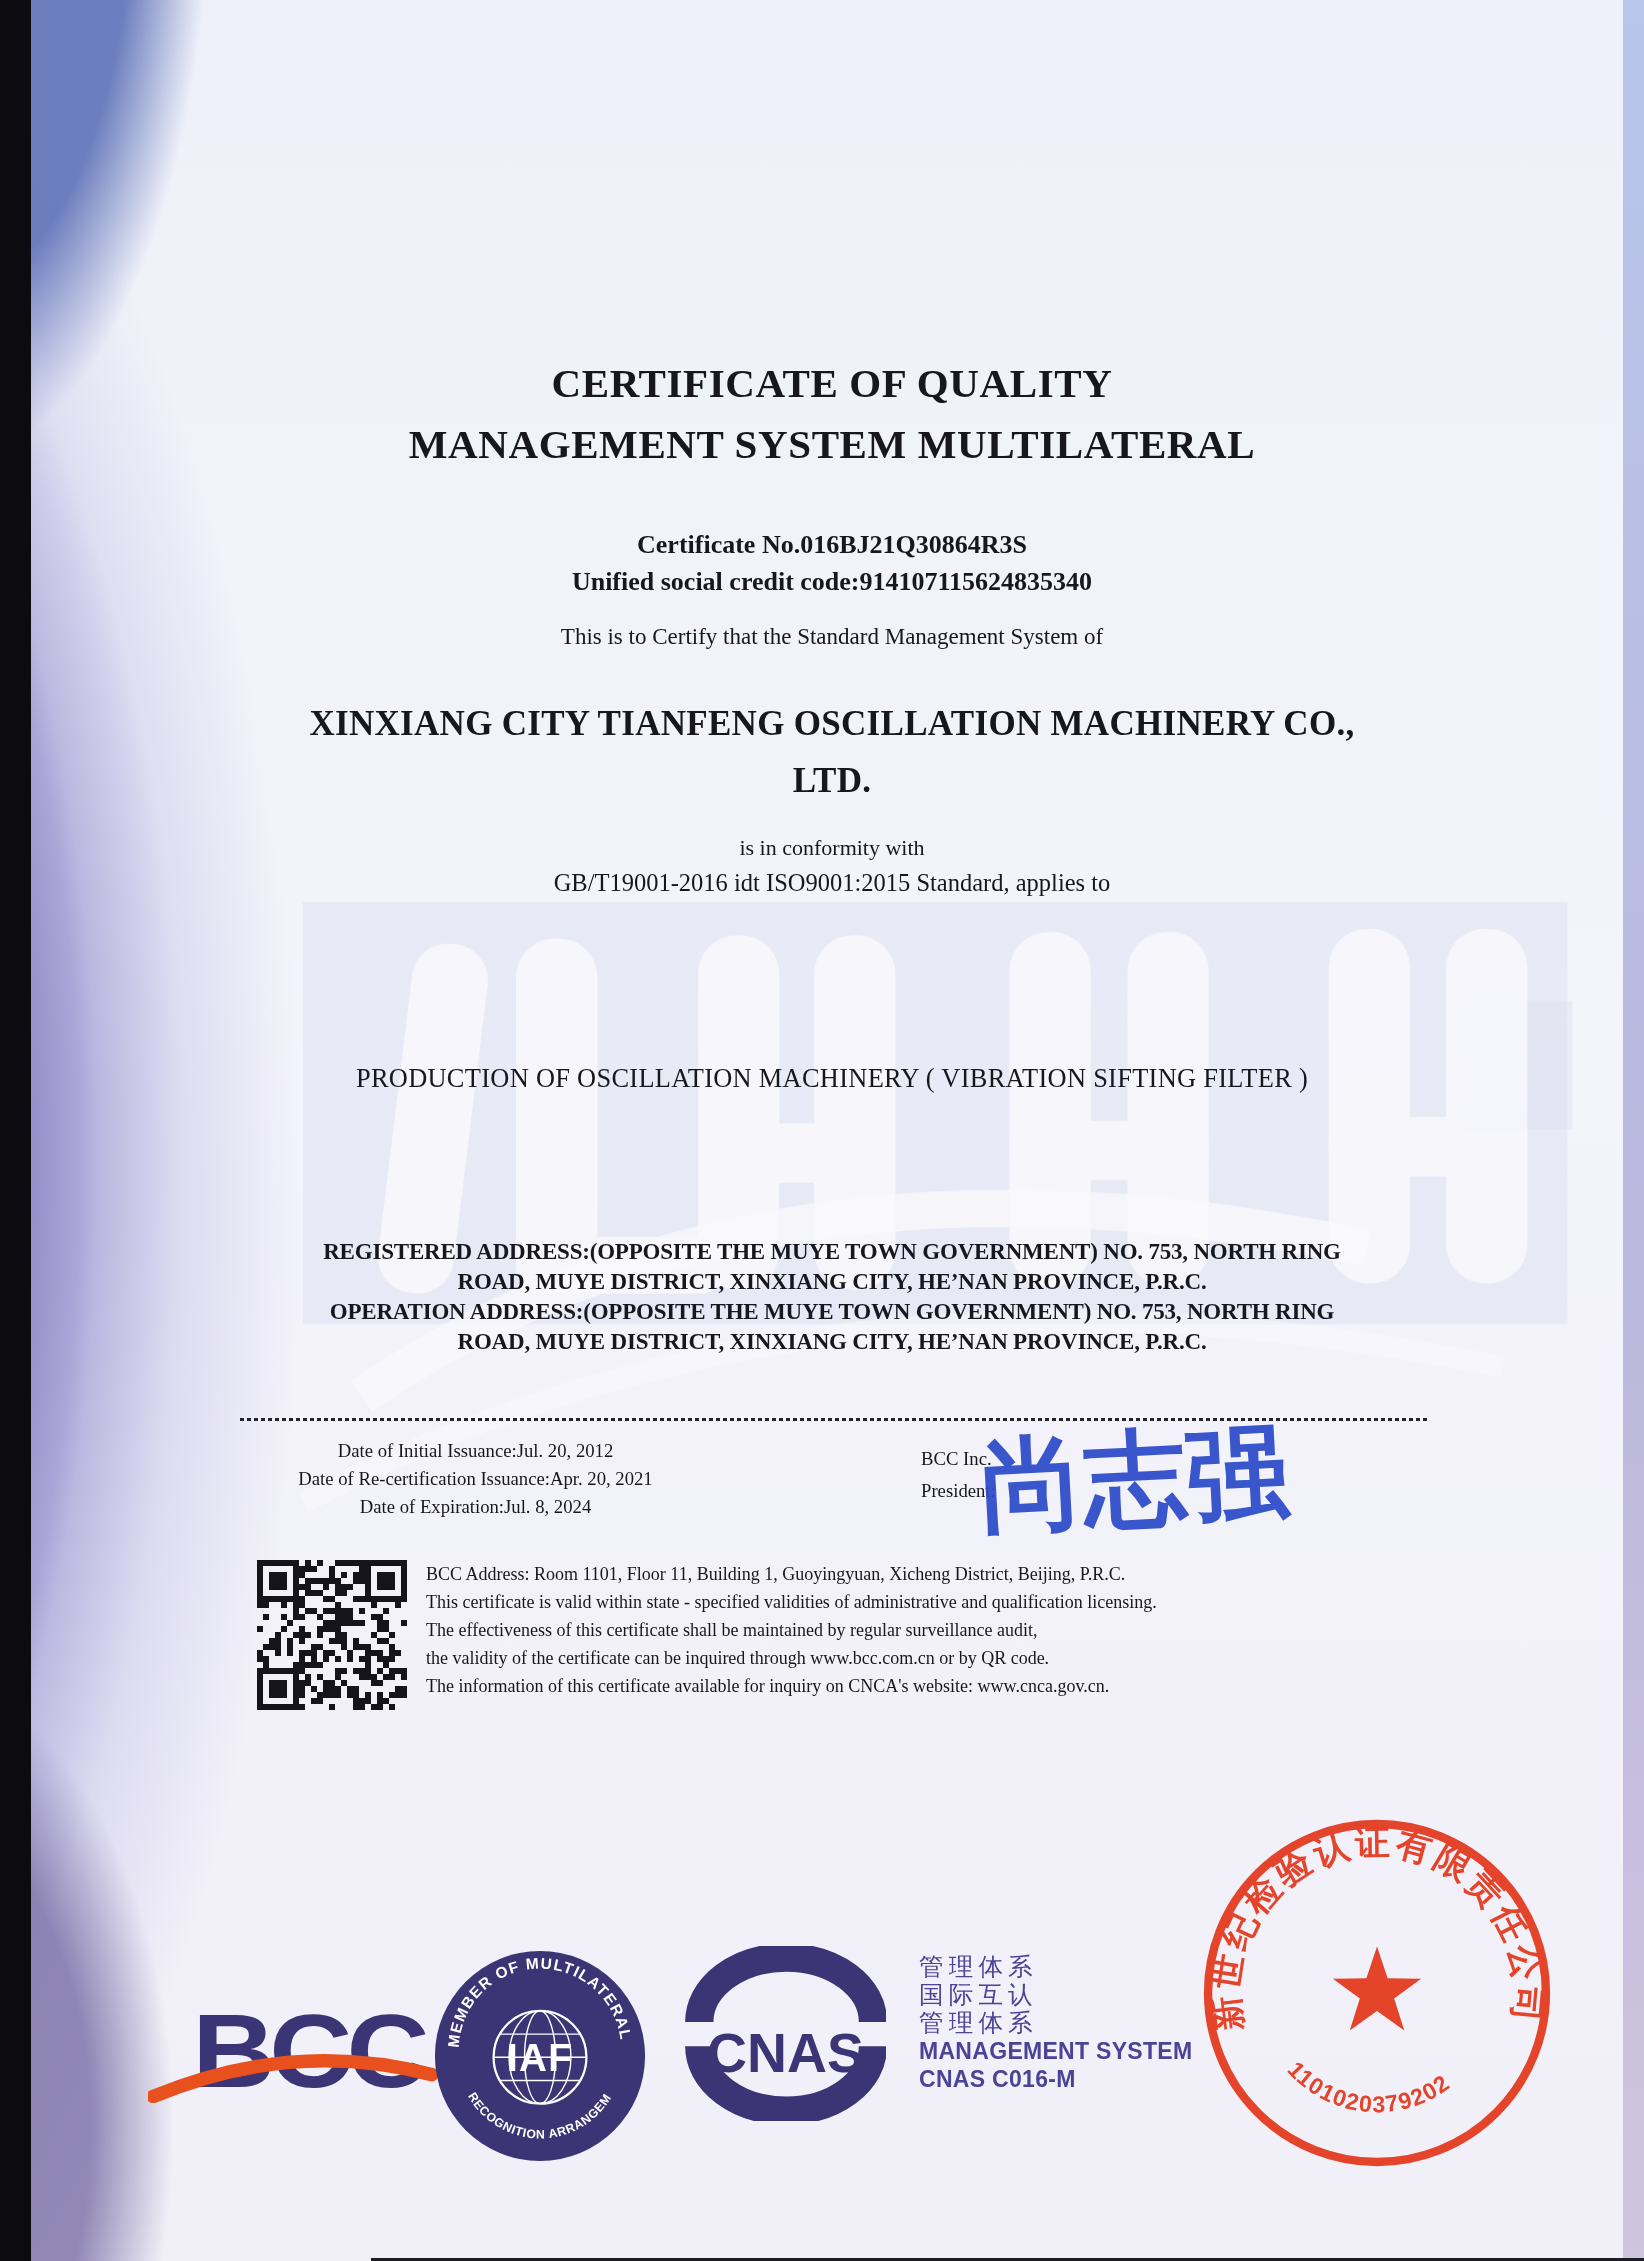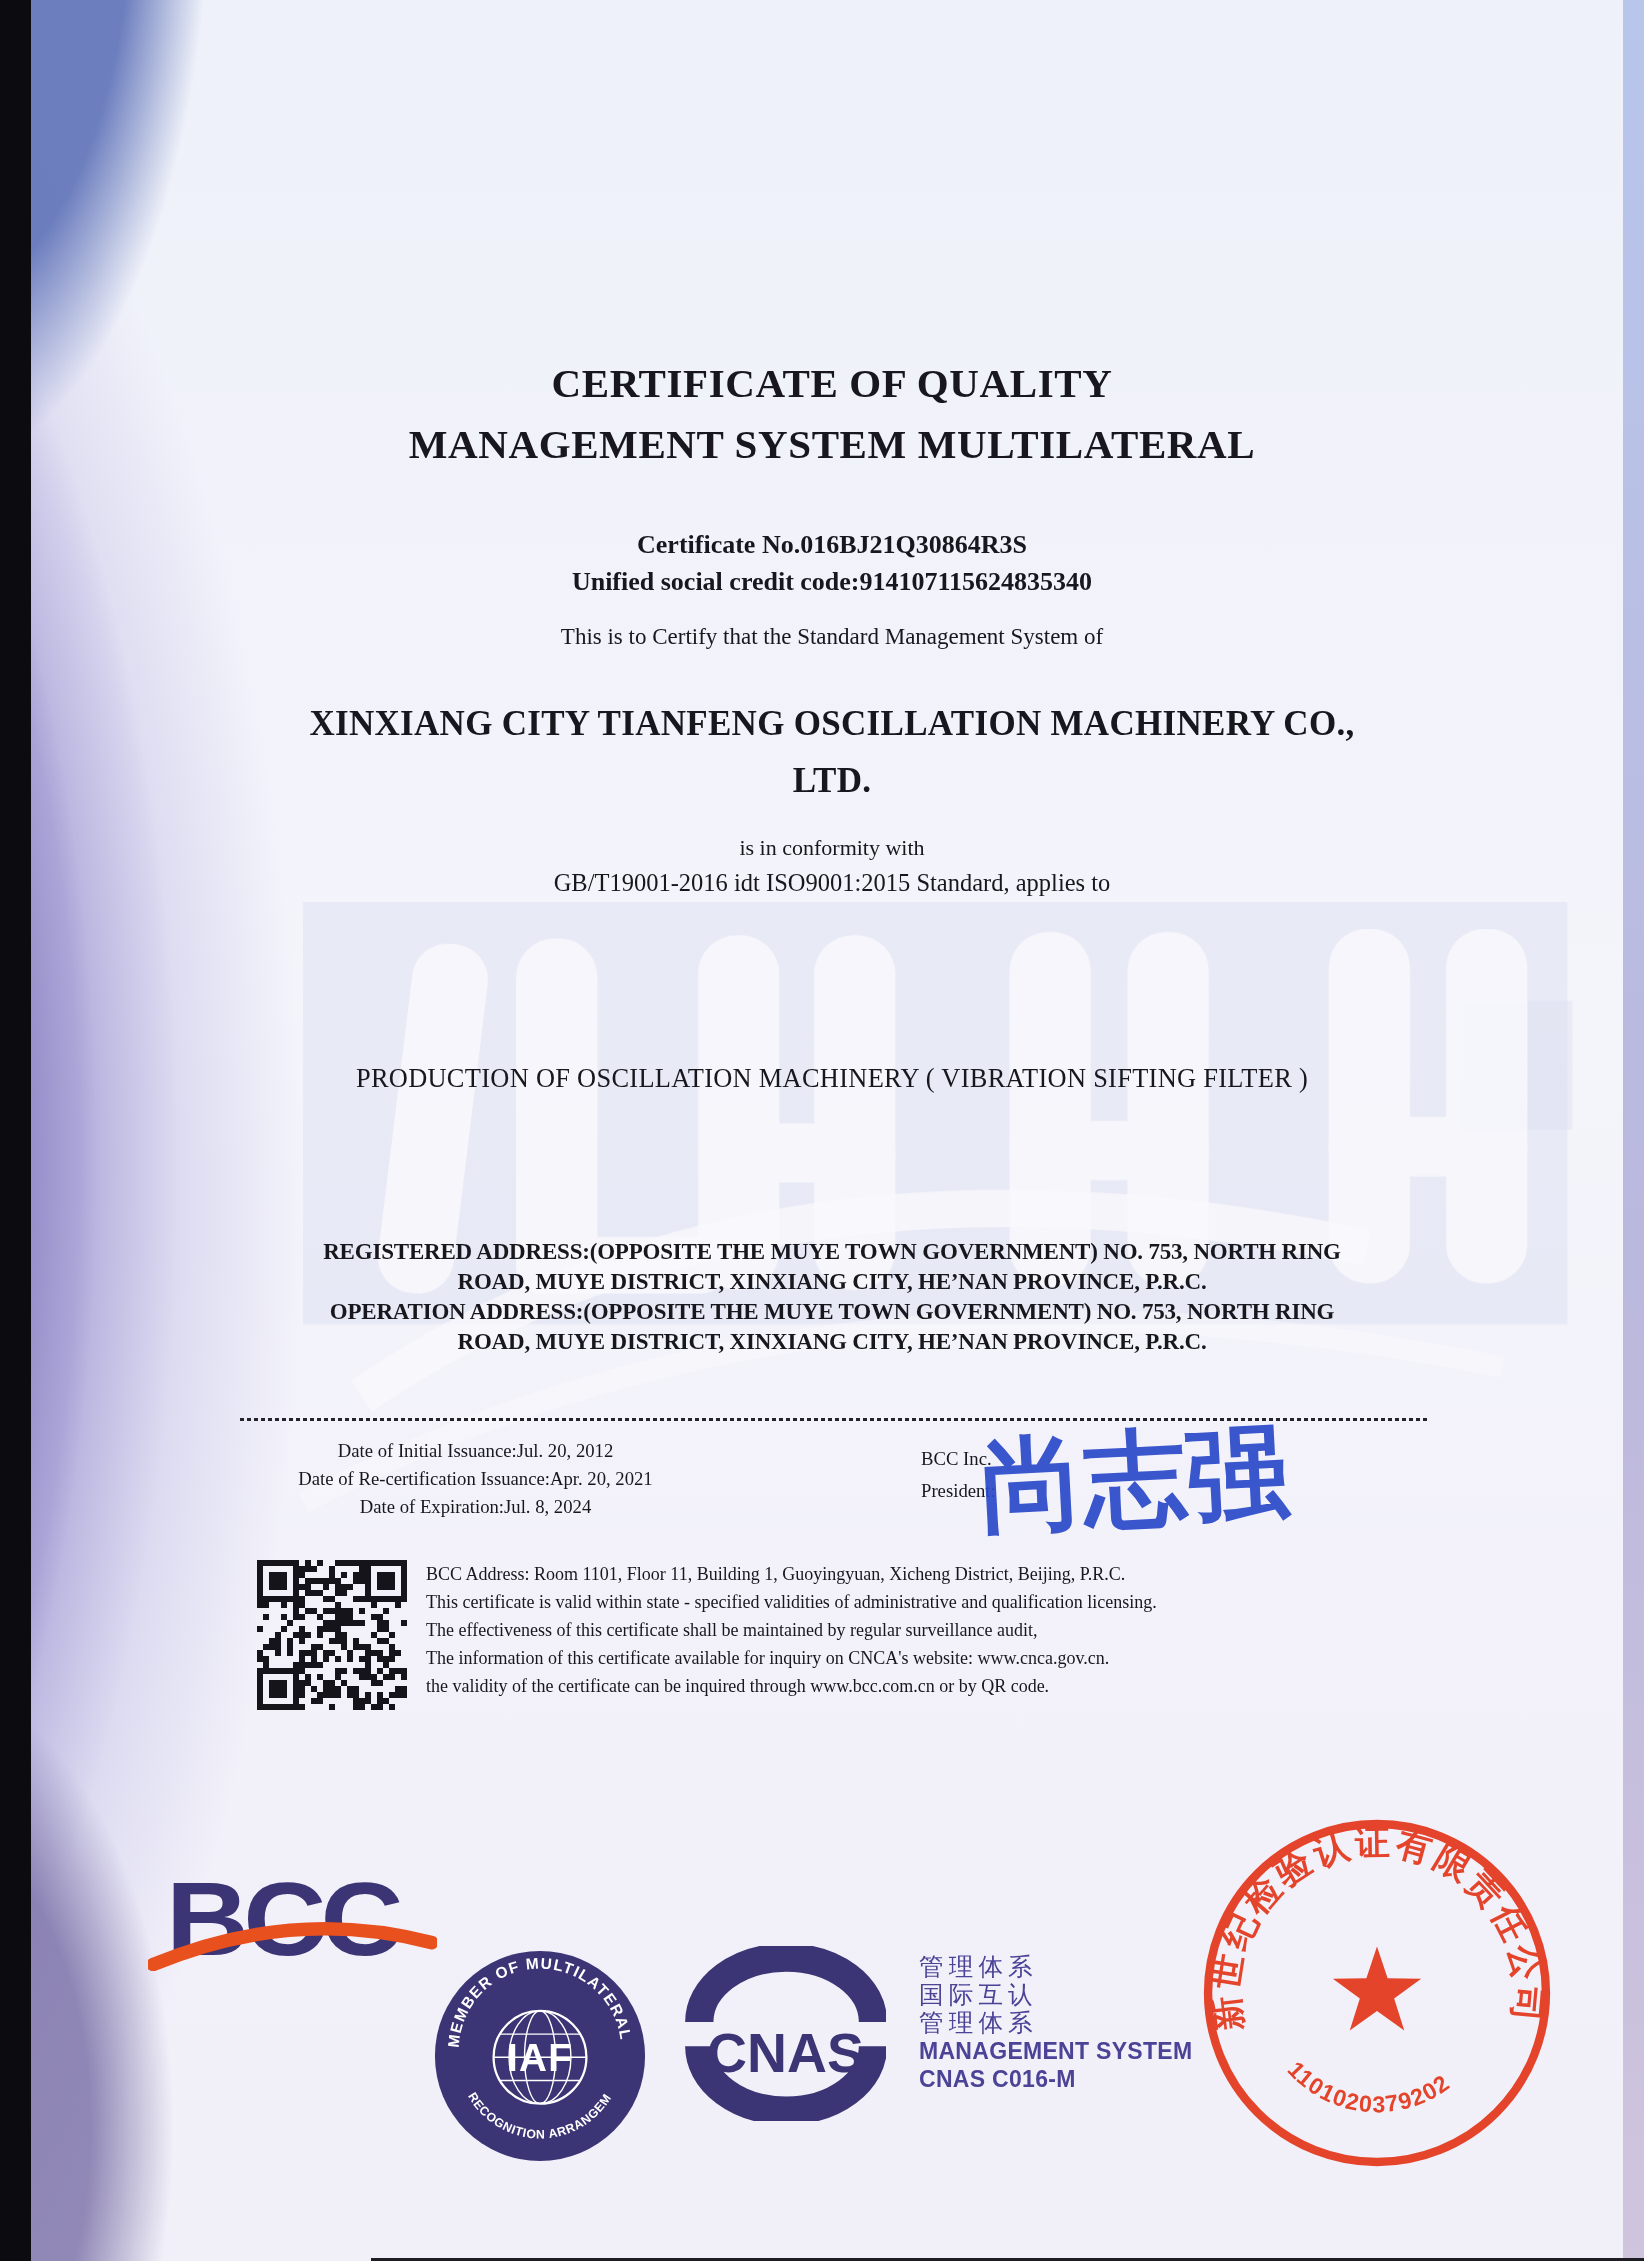--- a/index.html
+++ b/index.html
@@ -32,21 +32,21 @@
   .dotted{top:1418px;left:240px;width:1190px;height:3.2px;
     background:repeating-linear-gradient(90deg,#232329 0 4.5px,transparent 4.5px 7px);}
   .dates{left:237px;top:1437px;width:477px;text-align:center;font-size:18.7px;line-height:28px;}
   .issuer{left:921px;top:1443px;font-size:18.7px;line-height:32px;text-align:left;}
   .signature{left:980px;top:1422px;width:335px;font-size:103px;line-height:1.1;color:#2b49c8;
     font-family:"DejaVu Sans",sans-serif;font-weight:bold;transform:rotate(-3deg);opacity:.92;}
   .qr{left:257px;top:1560px;width:150px;height:150px;}
   .qr i{position:absolute;background:#16141b;}
   .fineprint{left:426px;top:1560px;width:980px;text-align:left;font-size:18px;line-height:28px;}
   
-  .bcc-logo{left:166px;top:1860px;width:284px;height:123px;}
+  .bcc-logo{left:166px;top:1992px;width:284px;height:123px;text-align:center;}
   .bcc-word{font-family:"Liberation Sans",sans-serif;font-size:115px;font-weight:800;
     color:#3b3575;letter-spacing:-5.8px;display:block;transform:scaleY(.9);transform-origin:top left;}
   .bcc-swoosh{position:absolute;left:-18px;top:40px;width:289px;height:71px;}
   .cn-block{left:919px;top:1953px;width:426px;text-align:left;color:#4a4396;
     font-family:"Liberation Sans",sans-serif;}
   .cn-block .cjk{font-size:24.5px;line-height:28px;letter-spacing:5.2px;}
   .cn-block .en{font-size:23px;line-height:28px;font-weight:bold;letter-spacing:0.3px;}
   svg text{font-family:"Liberation Sans",sans-serif;}
 </style>
 </head>
@@ -438,22 +438,22 @@
       <i style="left:102px;top:144px;width:6.3px;height:6.3px"></i>
       <i style="left:114px;top:144px;width:6.3px;height:6.3px"></i>
       <i style="left:120px;top:144px;width:6.3px;height:6.3px"></i>
       <i style="left:132px;top:144px;width:6.3px;height:6.3px"></i>
     </div>
 
   <div class="abs fineprint">
     <div>BCC Address: Room 1101, Floor 11, Building 1, Guoyingyuan, Xicheng District, Beijing, P.R.C.</div>
     <div>This certificate is valid within state - specified validities of administrative and qualification licensing.</div>
     <div>The effectiveness of this certificate shall be maintained by regular surveillance audit,</div>
+    <div>the validity of the certificate can be inquired through www.bcc.com.cn or by QR code.</div>
     <div>The information of this certificate available for inquiry on CNCA's website: www.cnca.gov.cn.</div>
-    <div>the validity of the certificate can be inquired through www.bcc.com.cn or by QR code.</div>
   </div>
 
   <div class="abs bcc-logo">
     <span class="bcc-word">BCC</span>
     <svg class="bcc-swoosh" viewBox="0 0 448 110">
       <path d="M8,100 Q224,10 440,66" stroke="#e8501e" stroke-width="21" fill="none" stroke-linecap="round"></path>
     </svg>
   </div>
 
   <svg class="abs" style="left:433px;top:1949px" width="214" height="214" viewBox="0 0 332 332">

